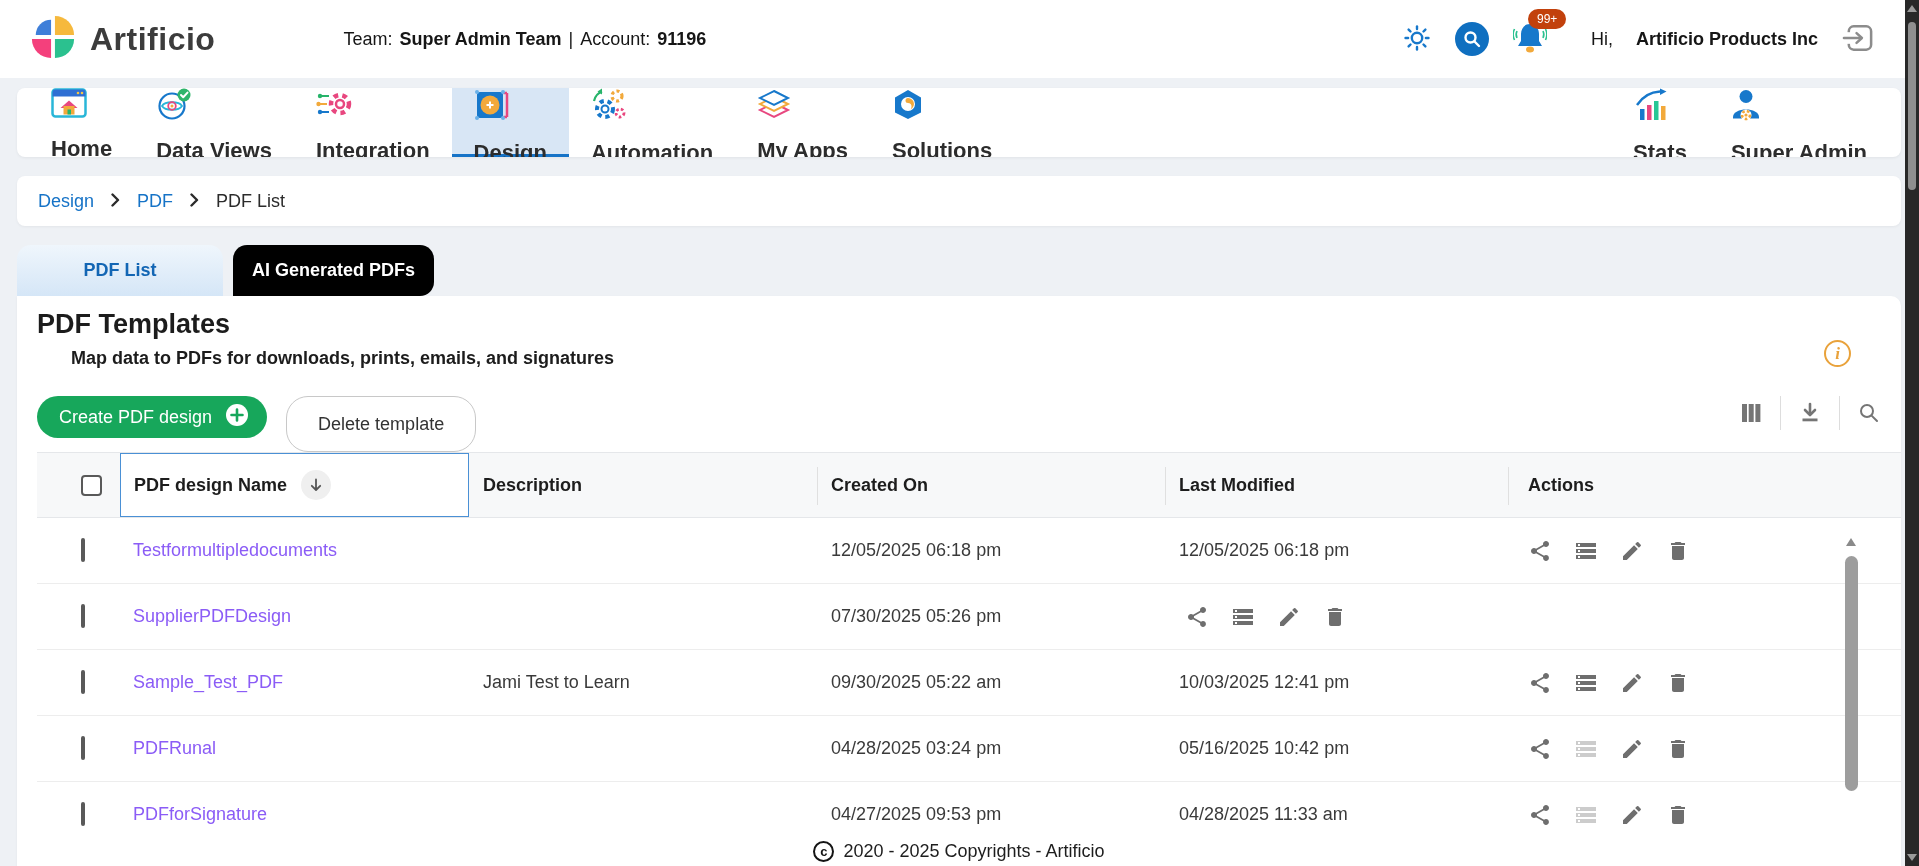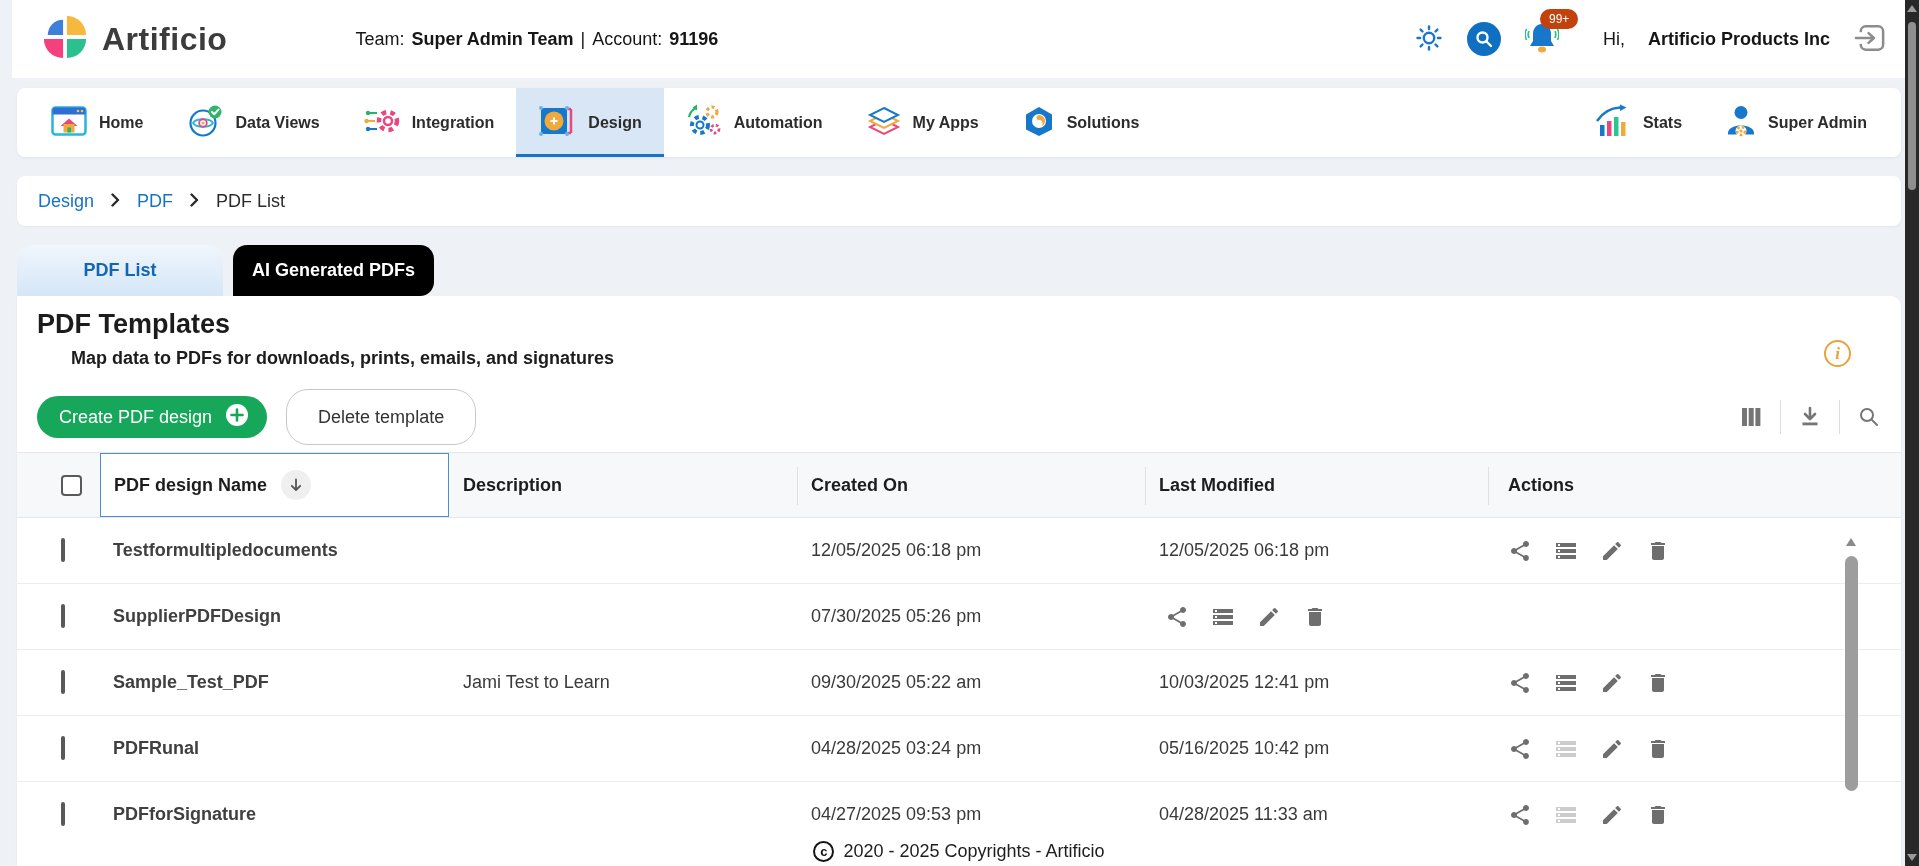--- a/index.html
+++ b/index.html
@@ -8,36 +8,36 @@
   .page { position:relative; width:1919px; height:866px; overflow:hidden; }
 
   
   .page-scrollbar { position:absolute; top:0; right:0; width:14px; height:866px; background:#282828; z-index:50; }
   .page-scrollbar .arrow-up, .page-scrollbar .arrow-down { position:absolute; left:2px; width:0; height:0; border-left:5px solid transparent; border-right:5px solid transparent; }
   .page-scrollbar .arrow-up { top:5px; border-bottom:7px solid #9a9a9a; }
   .page-scrollbar .arrow-down { bottom:5px; border-top:7px solid #9a9a9a; }
   .page-scrollbar .thumb { position:absolute; top:22px; left:3px; width:8px; height:168px; background:#8f8f8f; border-radius:4px; }
 
   
-  .header { position:absolute; top:0; left:12px; width:1905px; height:78px; background:#fff; display:flex; align-items:center; padding:0 30px; }
+  .header { position:absolute; top:0; left:0; width:1905px; height:78px; background:#fff; display:flex; align-items:center; padding:0 30px; }
   .logo { display:flex; align-items:center; gap:14px; }
   .logo-text { font-size:32px; font-weight:700; color:#3c3c3c; letter-spacing:.5px; }
   .team-info { margin-left:128px; font-size:18px; color:#161616; display:flex; gap:7px; align-items:center; }
   .team-info .bold { font-weight:700; }
   .header-right { margin-left:auto; display:flex; align-items:center; gap:24px; }
   .icon-btn { border:none; background:none; cursor:pointer; display:flex; align-items:center; }
   .search-circle { width:34px; height:34px; border-radius:50%; background:#0f6fc0; display:flex; align-items:center; justify-content:center; }
   .bell-wrap { position:relative; margin-right:20px; }
   .badge { position:absolute; top:-12px; left:15px; background:#c2410c; color:#fff; font-size:12px; font-weight:400; padding:3px 9px; border-radius:12px; white-space:nowrap; }
   .greeting { font-size:18px; color:#161616; display:flex; gap:23px; }
   .greeting .bold { font-weight:700; }
 
   
   .navbar { position:absolute; top:88px; left:17px; width:1884px; height:69px; background:#fff; border-radius:8px; box-shadow:0 1px 3px rgba(0,0,0,.06); display:flex; align-items:stretch; padding:0 12px; overflow:hidden; }
-  .nav-item { display:flex; align-items:center; gap:12px; padding:0 22px; font-size:16px; font-weight:600; color:#2c2c2c; cursor:pointer; white-space:nowrap; }
+  .nav-item { display:flex; align-items:flex-start; gap:12px; padding:0 22px; font-size:22px; font-weight:600; color:#2c2c2c; cursor:pointer; white-space:nowrap;flex-direction:column; }
   .nav-item.active { background:#d8e6f5; box-shadow:inset 0 -3px 0 #1673c7; }
   .nav-right { margin-left:auto; display:flex; align-items:stretch; }
 
   
   .breadcrumb { position:absolute; top:176px; left:17px; width:1884px; height:50px; background:#fff; border-radius:8px; box-shadow:0 1px 3px rgba(0,0,0,.05); display:flex; align-items:center; gap:17px; padding:0 21px; font-size:18px; }
   .crumb-link { color:#1673c7; cursor:pointer; }
   .crumb-current { color:#2b2b2b; }
 
   
   .tabs { position:absolute; top:245px; left:17px; display:flex; gap:10px; z-index:2; }
@@ -46,39 +46,39 @@
   .tab-active { width:201px; background:#000000; color:#fff; border-radius:14px 14px 14px 0; }
 
   
   .main-card { position:absolute; top:296px; left:17px; width:1884px; height:570px; background:#fff; border-radius:0 10px 0 0; box-shadow:0 1px 3px rgba(0,0,0,.05); }
   .card-body { position:relative; height:540px; overflow:hidden; }
   .title-row { padding:12px 20px 0 20px; }
   .page-title { font-size:27px; font-weight:600; color:#1c1c1c; line-height:32px; }
   .page-subtitle { font-size:18px; font-weight:700; color:#1c1c1c; line-height:24px; margin-top:6px;margin-left:34px; }
   .info-btn { position:absolute; top:44px; right:50px; width:27px; height:27px; border-radius:50%; border:2px solid #e9a23b; color:#e9a23b; display:flex; align-items:center; justify-content:center; font-family:"Liberation Serif",serif; font-style:italic; font-weight:700; font-size:17px; background:none; cursor:pointer; }
 
-  .toolbar { margin-top:26px; padding:0 20px; display:flex; align-items:center; height:42px; }
+  .toolbar { margin-top:26px; padding:0 20px; display:flex; align-items:flex-start; height:42px; }
   .btn-create { height:42px; border:none; border-radius:22px; background:#17a75b; color:#fff; font-size:18px; font-family:inherit; padding:0 18px 0 22px; display:flex; align-items:center; gap:13px; cursor:pointer; }
   .btn-delete { height:56px; margin-left:19px; border:1px solid #c8c8c8; border-radius:22px; background:#fff; color:#333; font-size:18px; font-family:inherit; padding:0 31px; cursor:pointer; }
   .tool-icons { margin-left:auto; display:flex; align-items:center; }
   .tool-icons .tdiv { width:1px; height:34px; background:#ddd; margin:0 17px; }
 
   
-  .table { margin-top:14px; }
+  .table { margin-top:14px;margin-left:20px; }
   .thead, .trow { display:grid; grid-template-columns:83px 349px 348px 348px 343px auto; align-items:center; }
   .thead { height:66px; background:#f7f8f9; border-top:1px solid #e5e7ea; border-bottom:1px solid #e5e7ea; font-size:18px; font-weight:700; color:#1d1d1d; }
   .th { display:flex; align-items:center; height:100%; }
   .th-name { border:1px solid #4a90d5; background:#fff; gap:14px; padding-left:13px; }
   .sort-circle { width:30px; height:30px; border-radius:50%; background:#efefef; display:flex; align-items:center; justify-content:center; cursor:pointer; }
   .th-pad { padding-left:14px; }
   .th.divided { position:relative; }
   .th.divided::before { content:''; position:absolute; left:0; top:14px; width:1px; height:38px; background:#e0e0e0; }
   .checkbox { width:21px; height:21px; border:2px solid #595959; border-radius:4px; background:#fff; margin-left:44px; cursor:pointer; }
   .trow { height:66px; border-bottom:1px solid #ededed; font-size:18px; color:#3a3a3a; }
-  .cell-name a { color:#404040; text-decoration:none; cursor:pointer;font-weight:bold; }
+  .cell-name a { color:#8b5cf6; text-decoration:none; cursor:pointer; }
   .cell { padding-left:14px; }
   .cell-name { padding-left:13px; }
   .cell-actions { display:flex; align-items:center; gap:22px; padding-left:20px; }
   .action { border:none; background:none; cursor:pointer; display:flex; padding:0; }
   .action.disabled { opacity:.35; }
 
   
   .table-scrollbar { position:absolute; top:240px; right:43px; width:13px; height:300px; }
   .table-scrollbar .up { position:absolute; top:2px; left:1px; width:0; height:0; border-left:5.5px solid transparent; border-right:5.5px solid transparent; border-bottom:8px solid #8a8a8a; }
   .table-scrollbar .thumb { position:absolute; top:20px; left:0; width:13px; height:235px; background:#9d9d9d; border-radius:7px; }

